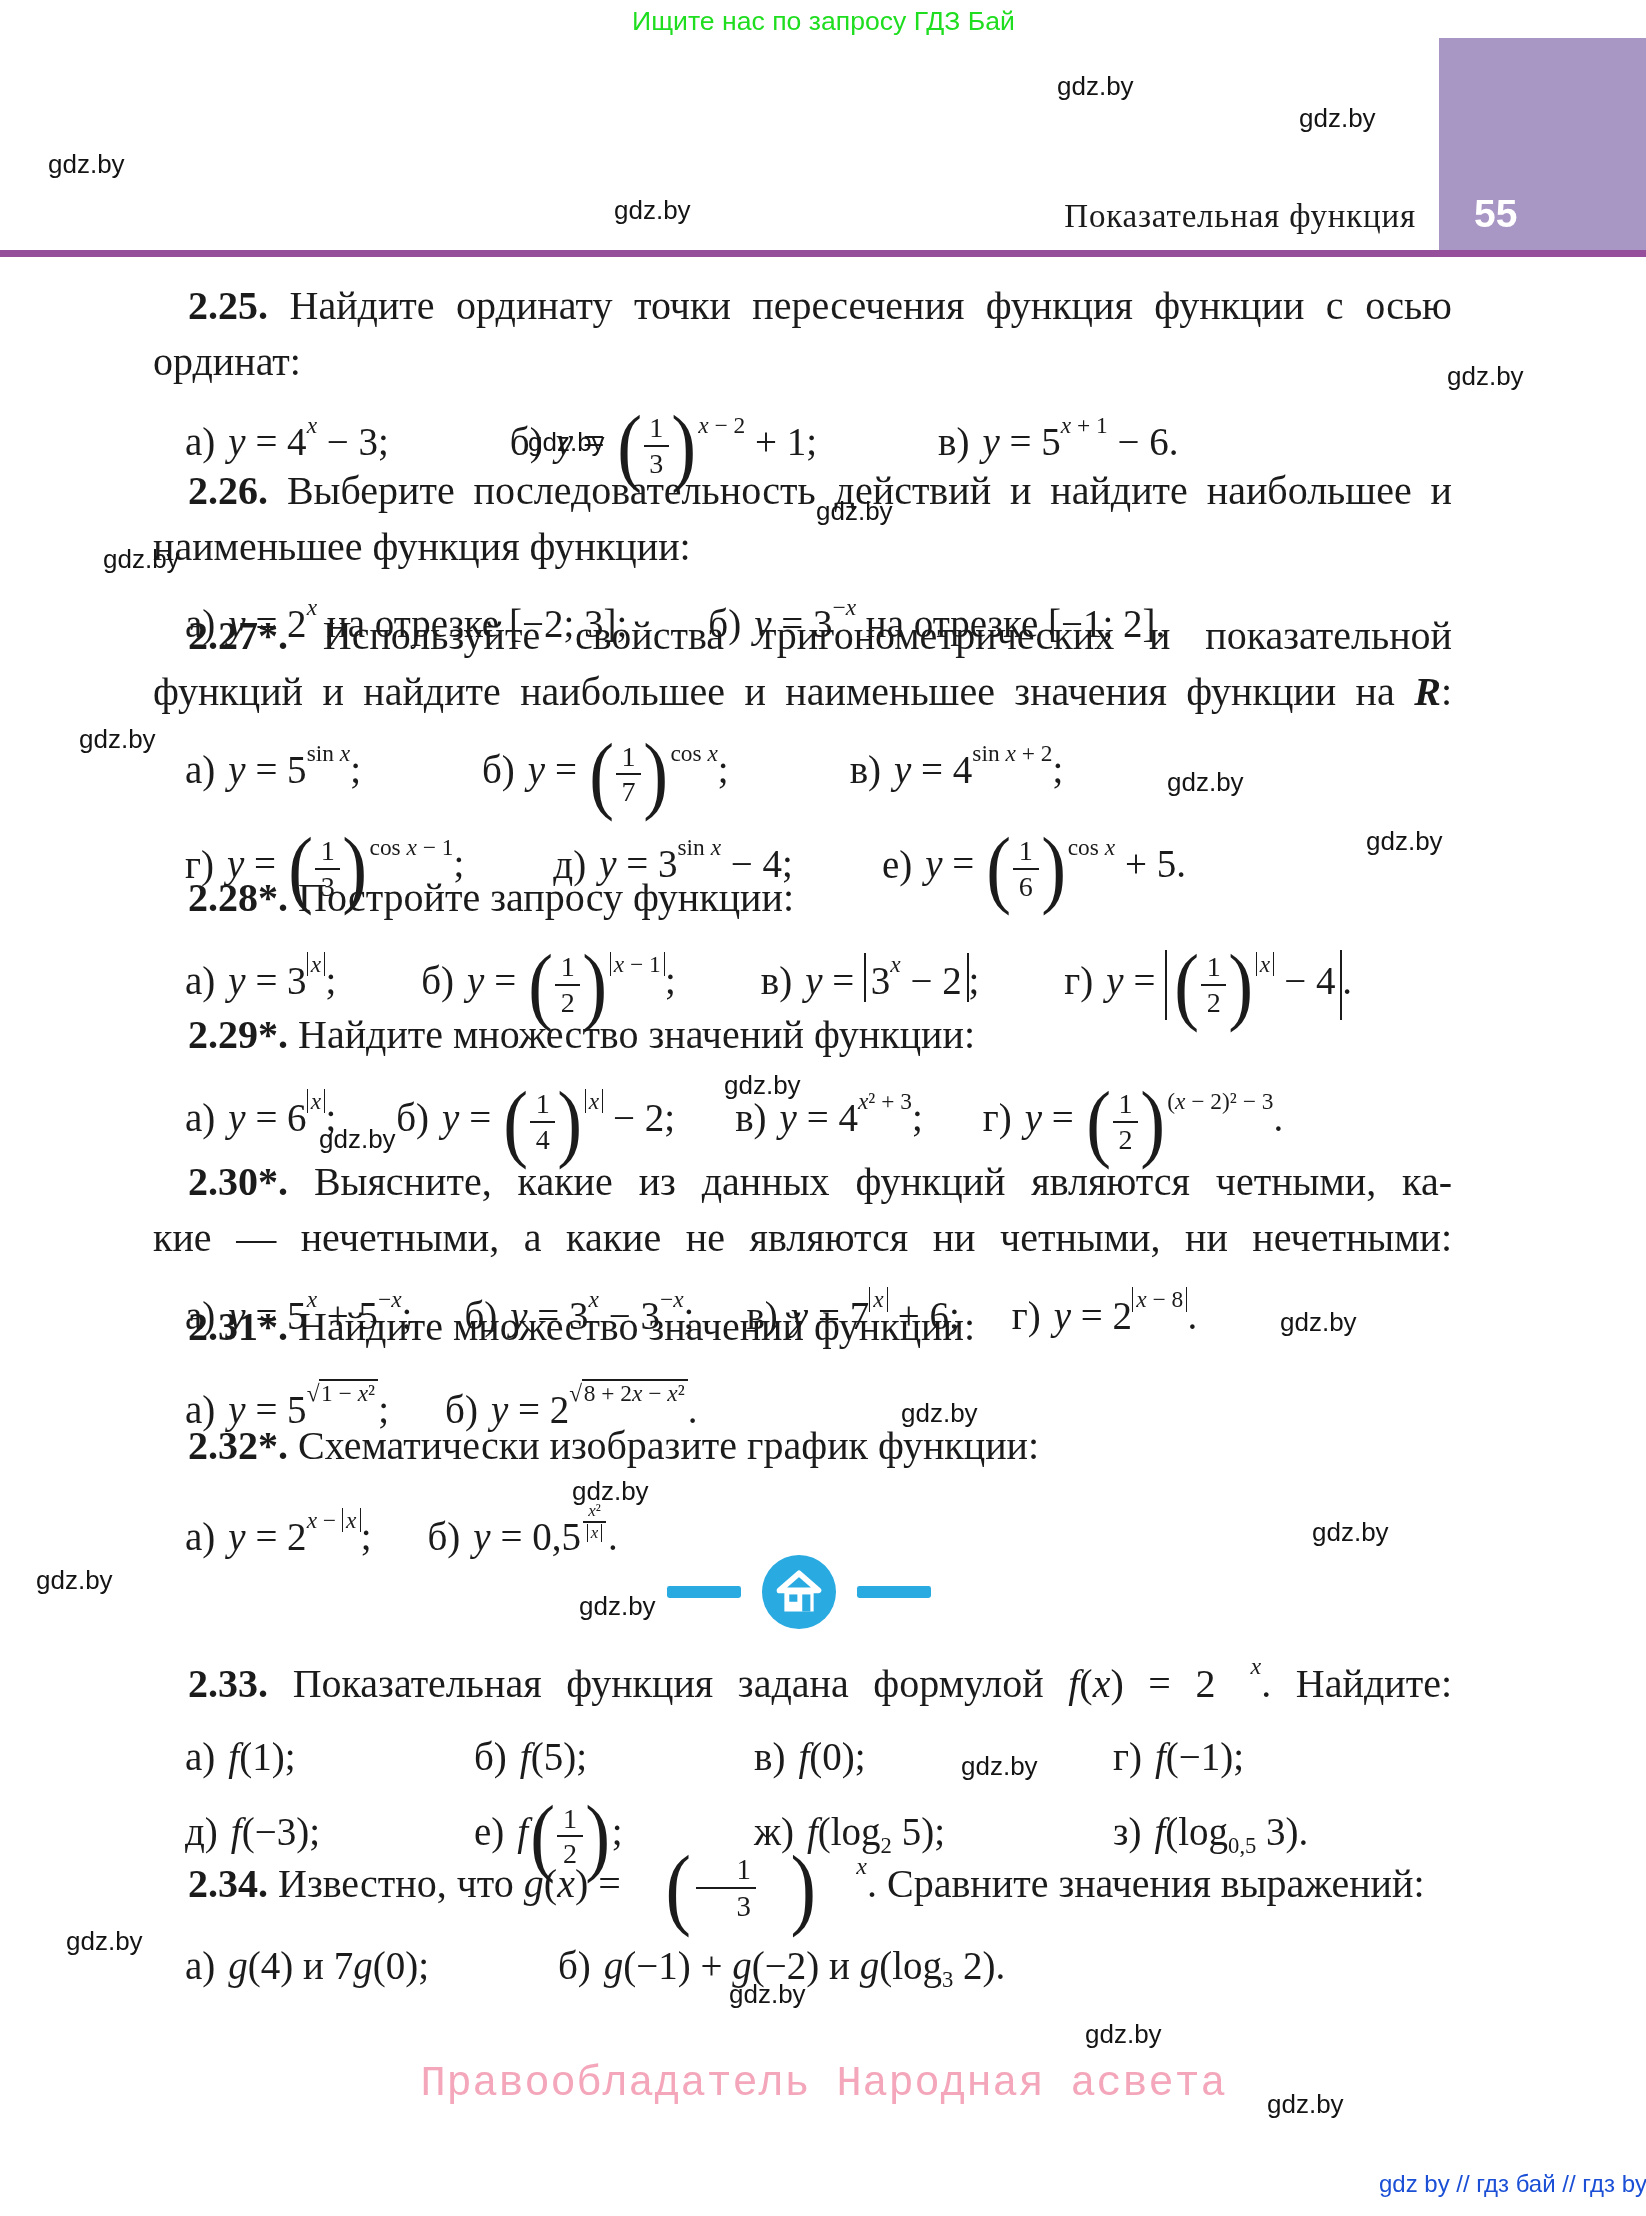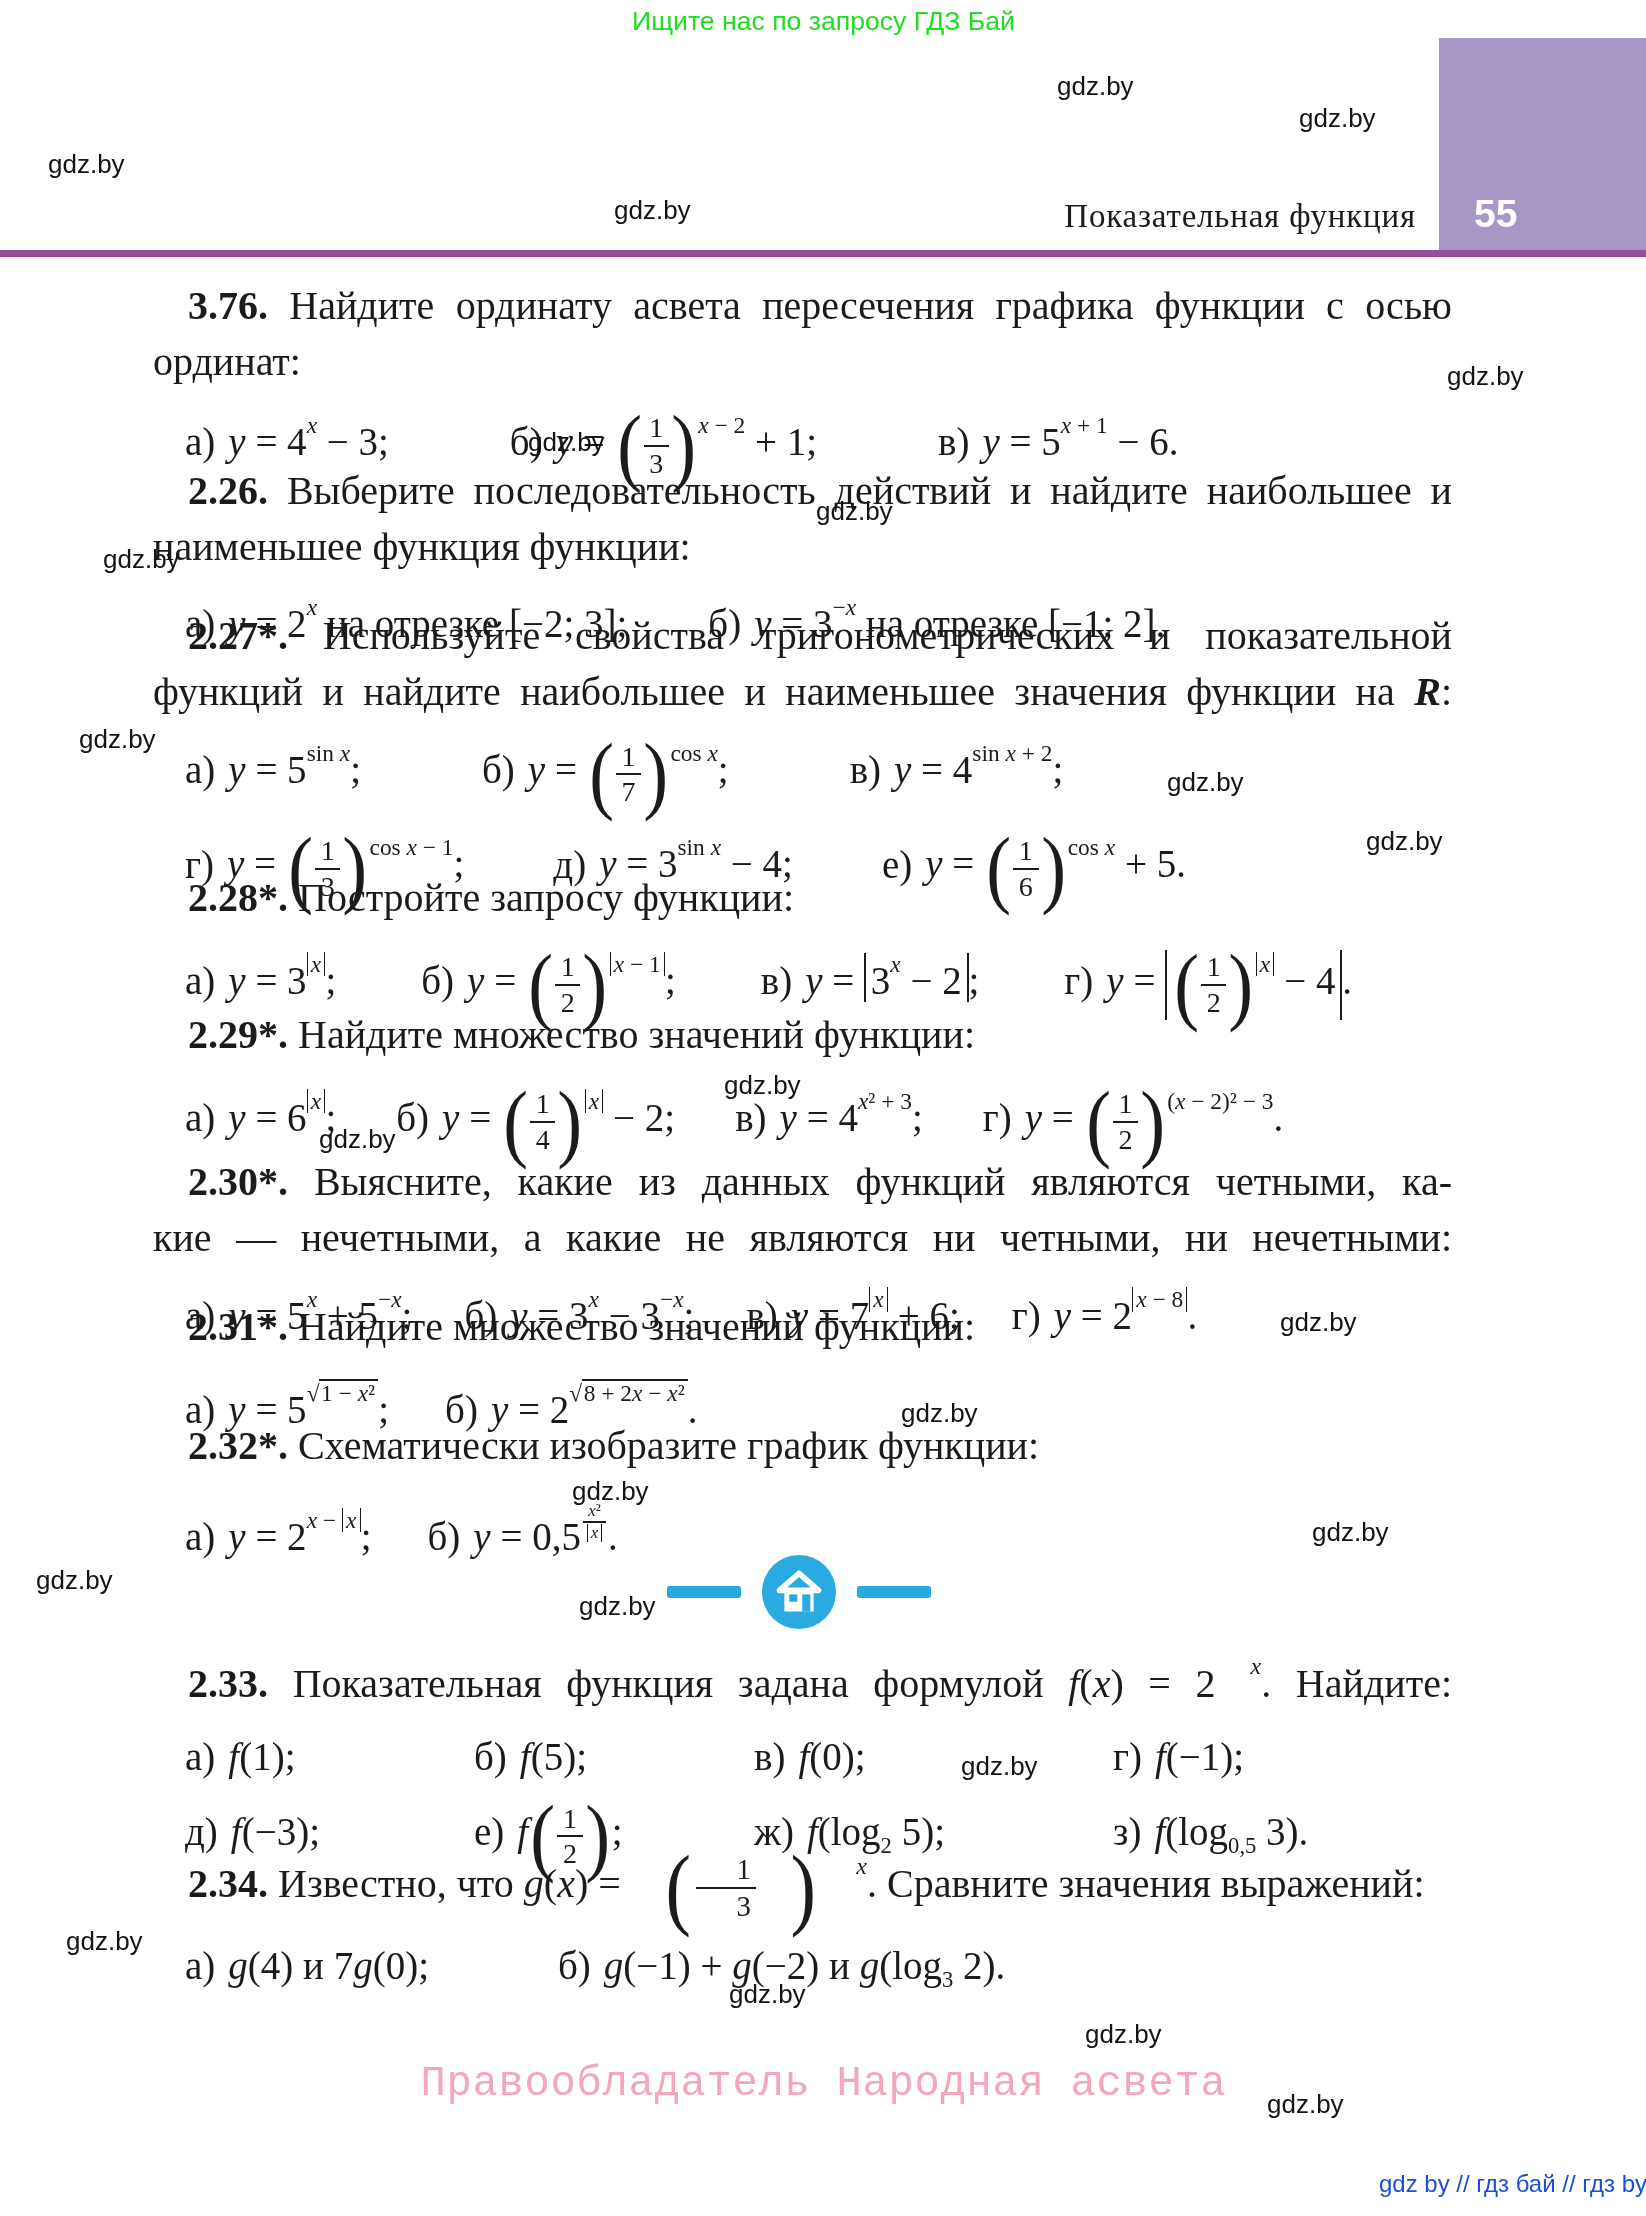--- a/index.html
+++ b/index.html
@@ -71,21 +71,21 @@
 
   <div class="banner">Ищите нас по запросу ГДЗ Бай</div>
 
   <div class="tab">
     <span class="pagenum">55</span>
   </div>
   <div class="chapter">Показательная функция</div>
   <div class="rule"></div>
 
   <section class="ex" style="top:278px">
-    <div class="tl just ind"><span class="num">3.76.</span> <span class="tm">Найдите ординату асвета пересечения графика функции с осью</span></div>
+    <div class="tl just ind"><span class="num">2.25.</span> <span class="tm">Найдите ординату точки пересечения функция функции с осью</span></div>
     <div class="tl tm">ординат:</div>
     <div class="row" style="gap:121px;margin-top:21px">
       <span class="it">
           <span class="lb">а)</span>
           <span class="m"><i>y</i> = 4<span class="sup"><i>x</i></span> − 3;</span>
         </span>
       <span class="it">
           <span class="lb">б)</span>
           <span class="m"><i>y</i> = <span class="pf">
               <span class="par">(</span>

